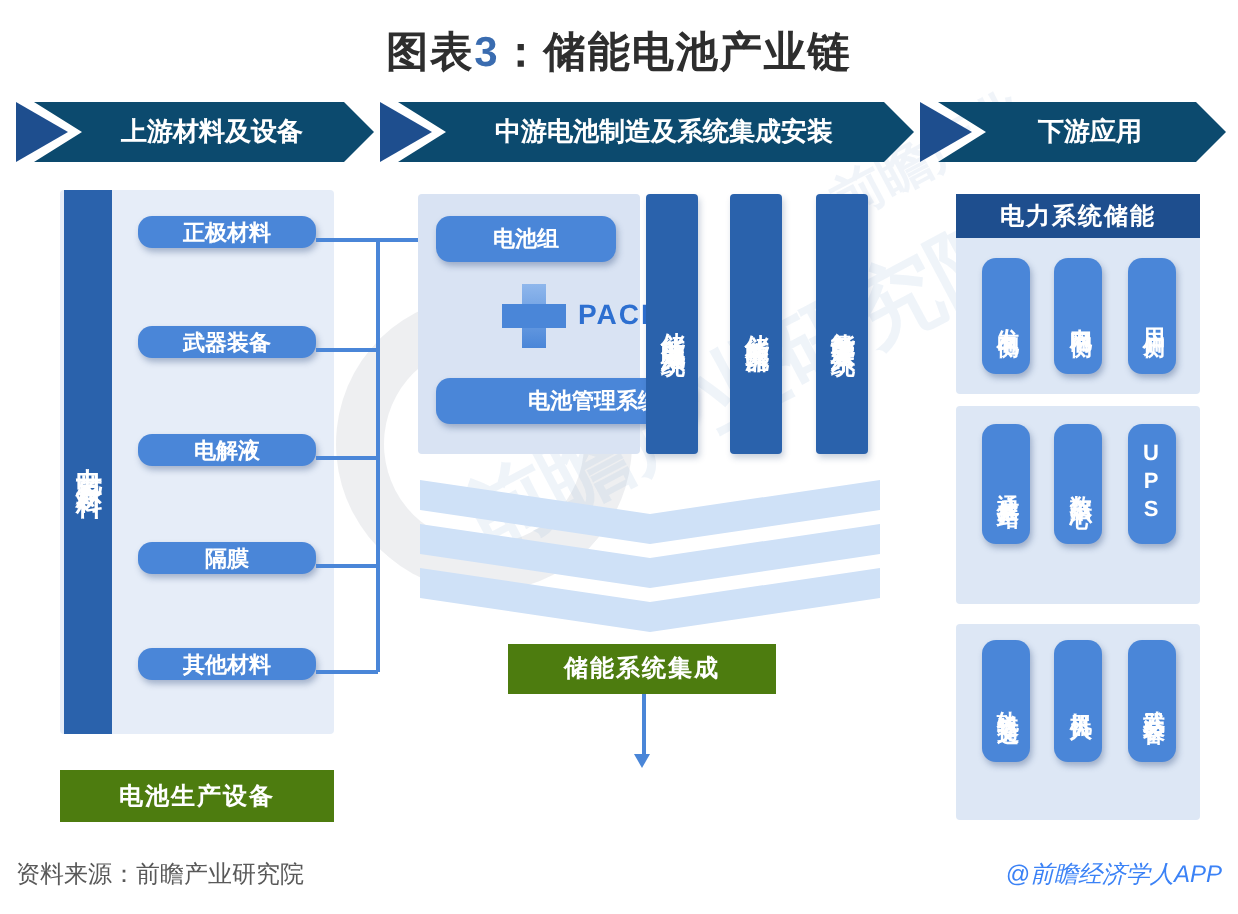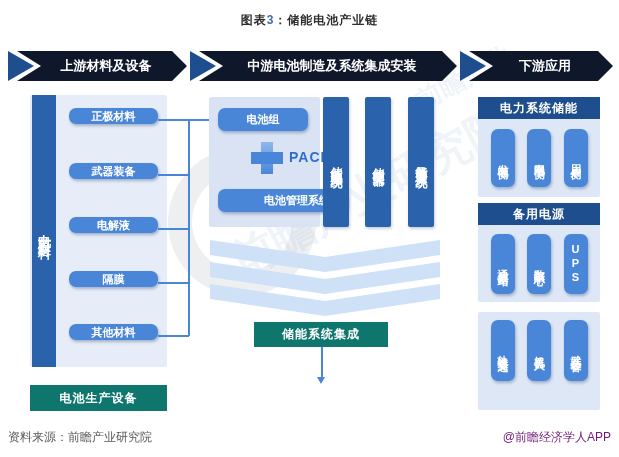--- a/index.html
+++ b/index.html
@@ -1,47 +1,47 @@
 <!DOCTYPE html>
 <html><head>
 <meta charset="utf-8">
 <style>
   html,body{margin:0;padding:0;background:#fff;}
   .stage{position:relative;width:619px;height:457px;background:#fff;overflow:hidden;
          font-family:"Liberation Sans","DejaVu Sans",sans-serif;}
   
   .title{position:absolute;top:12px;left:0;width:100%;text-align:center;
-         font-size:12px;font-weight:bold;color:#2e2e2e;letter-spacing:1px;}
+         font-size:21px;font-weight:bold;color:#2e2e2e;letter-spacing:1px;}
   .title .num{color:#3a6cb0;}
   
   .banner{position:absolute;top:51px;height:30px;}
   .banner .tri{position:absolute;left:0;top:0;bottom:0;width:26px;background:#1e4e8e;
                clip-path:polygon(0 0,100% 50%,0 100%);}
-  .banner .bd{position:absolute;left:9px;right:0;top:0;bottom:0;background:#0f172a;
+  .banner .bd{position:absolute;left:9px;right:0;top:0;bottom:0;background:#0c4a6e;
               clip-path:polygon(0 0,calc(100% - 15px) 0,100% 50%,calc(100% - 15px) 100%,0 100%,24px 50%);
               display:flex;align-items:center;justify-content:center;
               color:#fff;font-weight:bold;font-size:13px;padding-left:16px;padding-right:8px;white-space:nowrap;}
   
   .panel{position:absolute;border-radius:2px;}
   .p-left{left:30px;top:95px;width:137px;height:272px;background:#e6edf8;}
   .p-mid{left:209px;top:97px;width:111px;height:130px;background:#d9e3f3;}
   
   .vbar{position:absolute;background:#2a62ac;color:#fff;font-weight:bold;
         writing-mode:vertical-rl;text-orientation:upright;
         display:flex;align-items:center;justify-content:center;
         letter-spacing:3px;border-radius:2px;box-shadow:1px 2px 3px rgba(40,70,120,.25);}
   .vbar-left{left:32px;top:95px;width:24px;height:272px;font-size:13px;border-radius:0;box-shadow:none;}
   .vbar-sys{top:97px;height:130px;width:26px;font-size:12px;letter-spacing:2px;}
   
   .btn{position:absolute;background:#4a86d8;color:#fff;font-weight:bold;font-size:11px;
        border-radius:7px;display:flex;align-items:center;justify-content:center;
        box-shadow:1px 2px 3px rgba(40,70,120,.35);white-space:nowrap;}
   .mbtn{left:69px;width:89px;height:16px;}
   
-  .navybox{position:absolute;background:#0f766e;color:#fff;font-weight:bold;font-size:12px;
+  .navybox{position:absolute;background:#4d7c0f;color:#fff;font-weight:bold;font-size:12px;
            display:flex;align-items:center;justify-content:center;letter-spacing:1px;}
   
   .hline,.vline{position:absolute;background:#4a86d8;}
   .hline{height:1.5px;}
   .vline{width:1.5px;}
   .ah-right{position:absolute;width:0;height:0;border-top:4px solid transparent;
             border-bottom:4px solid transparent;border-left:7px solid #4a86d8;}
   .ah-down{position:absolute;width:0;height:0;border-left:4.5px solid transparent;
            border-right:4.5px solid transparent;border-top:7px solid #4a86d8;}
   
@@ -60,21 +60,21 @@
   .group{position:absolute;left:478px;width:122px;background:#dde7f5;border-radius:2px;}
   .group .ghead{height:22px;background:#1e4e8e;color:#fff;font-weight:bold;font-size:12px;
                 display:flex;align-items:center;justify-content:center;letter-spacing:1px;}
   .group .gbody{display:flex;justify-content:space-evenly;align-items:center;}
   .sbtn{width:24px;background:#4a86d8;color:#fff;font-weight:bold;font-size:11px;
         writing-mode:vertical-rl;text-orientation:upright;border-radius:7px;
         display:flex;align-items:center;justify-content:center;letter-spacing:2px;
         box-shadow:1px 2px 3px rgba(40,70,120,.35);}
   
   .src{position:absolute;left:8px;top:429px;font-size:12px;color:#595959;}
-  .credit{position:absolute;right:8px;top:429px;font-size:12px;color:#701a75;}
+  .credit{position:absolute;right:8px;top:429px;font-size:12px;color:#3b82f6;font-style:italic;}
   
   .wm{position:absolute;pointer-events:none;white-space:nowrap;font-weight:bold;}
   .wm-logo{left:168px;top:148px;width:100px;height:100px;border-radius:50%;
            border:24px solid rgba(125,135,150,.13);border-top-color:transparent;
            transform:rotate(40deg);}
   .wm-t1{left:235px;top:235px;font-size:44px;color:rgba(150,178,212,.15);
          transform:rotate(-28deg);transform-origin:left center;}
   .wm-t2{left:418px;top:85px;font-size:26px;color:rgba(150,178,212,.14);
          transform:rotate(-28deg);transform-origin:left center;}
   .wm-d{left:520px;top:258px;font-size:13px;color:rgba(150,178,212,.4);
@@ -148,21 +148,20 @@
 
   <div class="group" style="top:97px;height:100px;">
     <div class="ghead">电力系统储能</div>
     <div class="gbody" style="height:78px;">
       <div class="sbtn" style="height:58px;">发电侧</div>
       <div class="sbtn" style="height:58px;">电网侧</div>
       <div class="sbtn" style="height:58px;">用户侧</div>
     </div>
   </div>
   <div class="group" style="top:203px;height:99px;">
-    <div class="ghead">备用电源</div>
     <div class="gbody" style="height:77px;">
       <div class="sbtn" style="height:60px;">通信基站</div>
       <div class="sbtn" style="height:60px;">数据中心</div>
       <div class="sbtn" style="height:60px;">UPS</div>
     </div>
   </div>
   <div class="group" style="top:312px;height:98px;">
     <div class="gbody" style="height:76px;">
       <div class="sbtn" style="height:61px;">轨道交通</div>
       <div class="sbtn" style="height:61px;">机器人</div>

